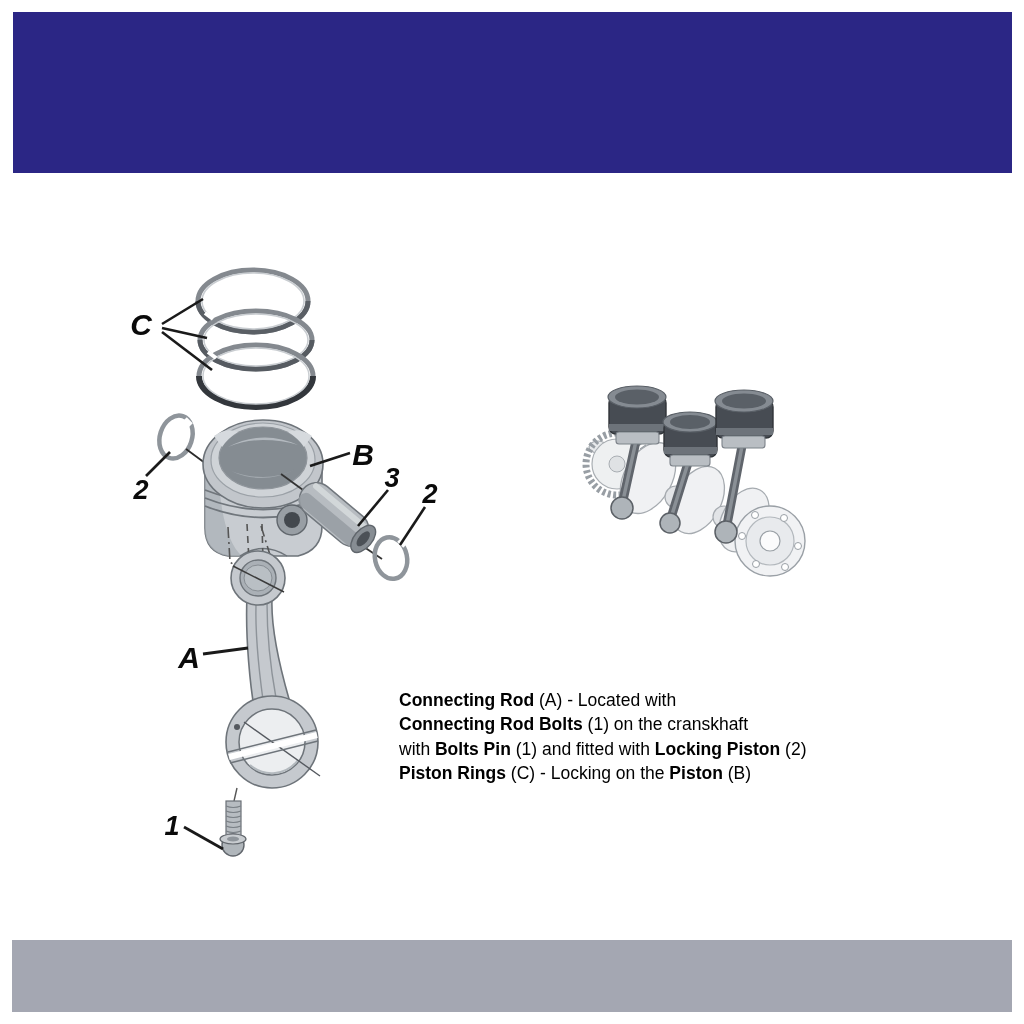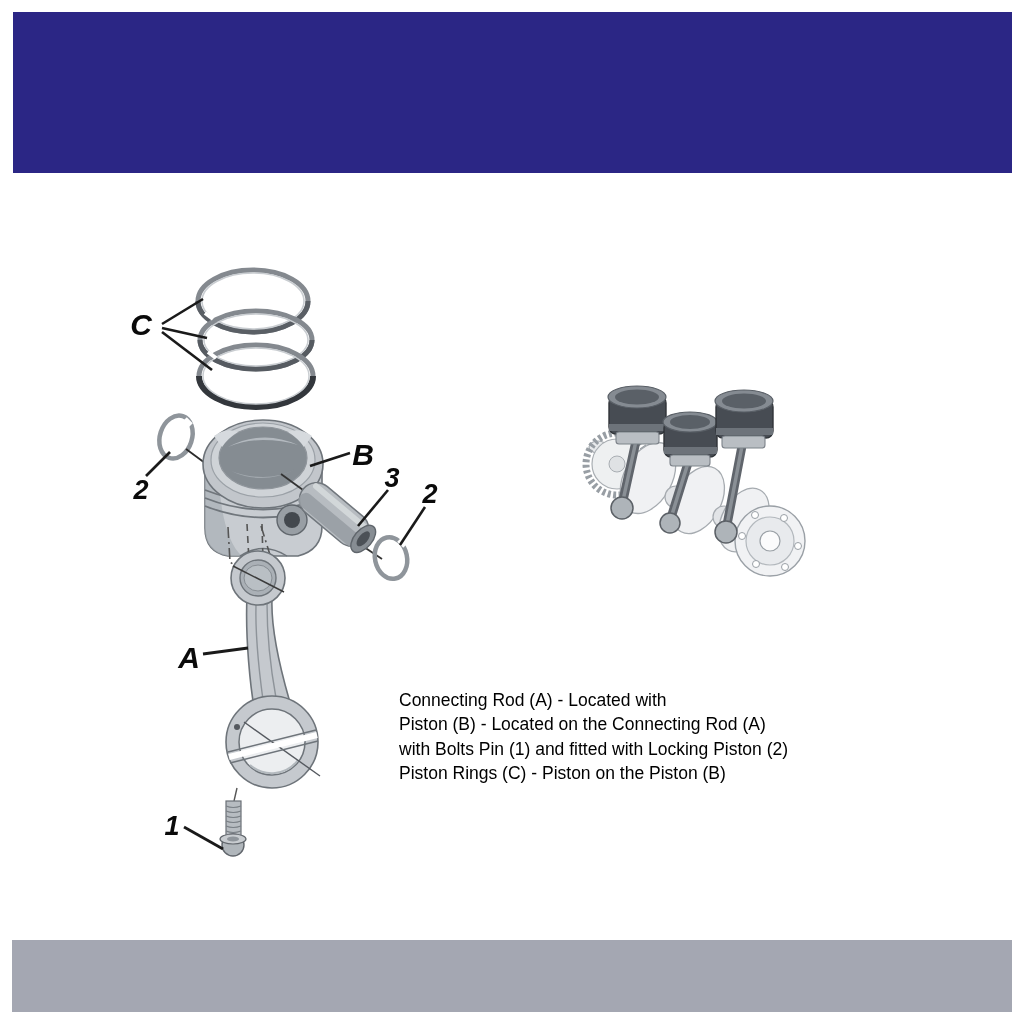--- a/index.html
+++ b/index.html
@@ -2,21 +2,21 @@
 <html><head>
 <meta charset="utf-8">
 <style>
   html,body{margin:0;padding:0;background:#ffffff;}
   body{font-family:"Liberation Sans", sans-serif;}
   .stage{position:relative;width:1024px;height:1024px;background:#ffffff;overflow:hidden;}
   .bar{position:absolute;}
   .bar.top{left:13px;top:12px;width:999px;height:161px;background:#2B2685;}
   .bar.bottom{left:12px;top:940px;width:1000px;height:72px;background:#A4A7B2;}
   .desc{position:absolute;left:399px;top:688px;width:486px;font-size:17.5px;line-height:24.3px;color:#000;}
-  .desc .b{font-weight:normal;text-align:center;}
+  .desc .b{font-weight:bold;text-align:center;}
   svg{position:absolute;}
   svg text.letter{font:italic bold 30px "Liberation Sans",sans-serif;fill:#0a0a0a;}
   svg text.num{font:italic bold 27px "Liberation Sans",sans-serif;fill:#0a0a0a;}
 </style>
 </head>
 <body>
 
 <div class="stage">
 
   <div class="bar top" style="background: rgb(43, 38, 133);"></div>
@@ -179,19 +179,19 @@
       <rect x="716" y="400" width="57" height="38" rx="7" fill="#474c53" stroke="#2f3338" stroke-width="1.4"></rect>
       <rect x="716" y="428" width="57" height="7" fill="#6d737a"></rect>
       <ellipse cx="744" cy="401" rx="29" ry="11" fill="#858b92" stroke="#595f66" stroke-width="1.2"></ellipse>
       <ellipse cx="744" cy="401" rx="22" ry="7.5" fill="#5a6067"></ellipse>
       <rect x="722" y="436" width="43" height="12" rx="3" fill="#b9bec3" stroke="#7d838a" stroke-width="1.1"></rect>
     </g>
   </svg>
 
   <div class="desc">
       <div><span class="b">Connecting Rod</span><span> (A) - Located with</span></div>
-      <div><span class="b">Piston</span><span> (B) - Located on the </span><span class="b">Connecting Rod</span><span> (A)</span></div>
+      <div><span class="b">Connecting Rod Bolts</span><span> (1) on the cranskhaft</span></div>
       <div><span>with </span><span class="b">Bolts Pin</span><span> (1) and fitted with </span><span class="b">Locking Piston</span><span> (2)</span></div>
-      <div><span class="b">Piston Rings</span><span> (C) - Piston on the </span><span class="b">Piston</span><span> (B)</span></div>
+      <div><span class="b">Piston Rings</span><span> (C) - Locking on the </span><span class="b">Piston</span><span> (B)</span></div>
     </div>
 
   <div class="bar bottom" style="background: rgb(164, 167, 178);"></div>
 </div>
 
 </body></html>

